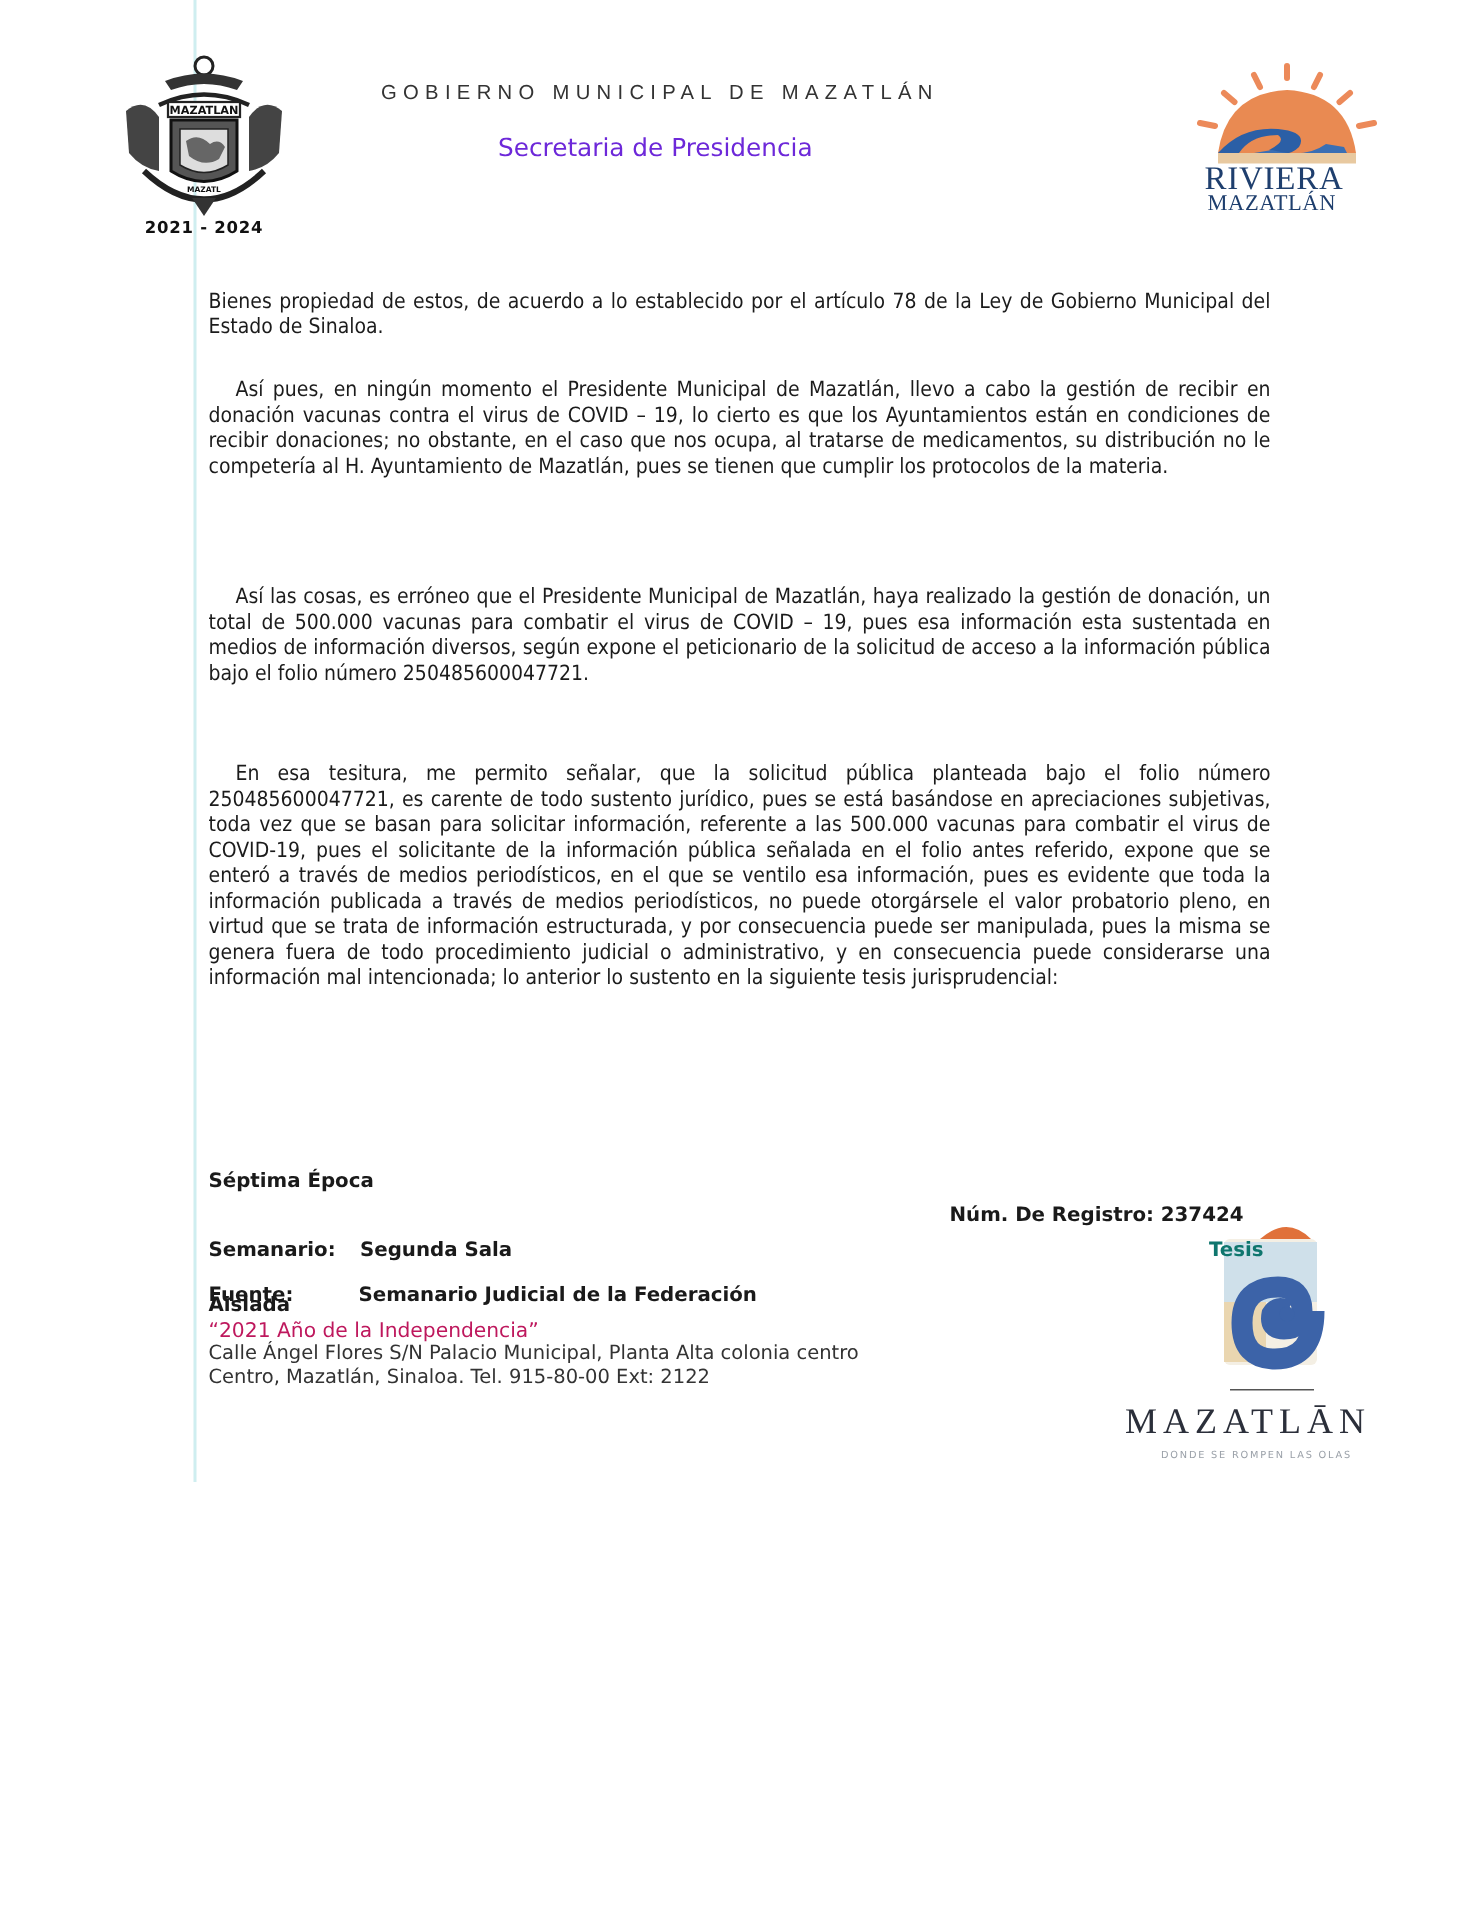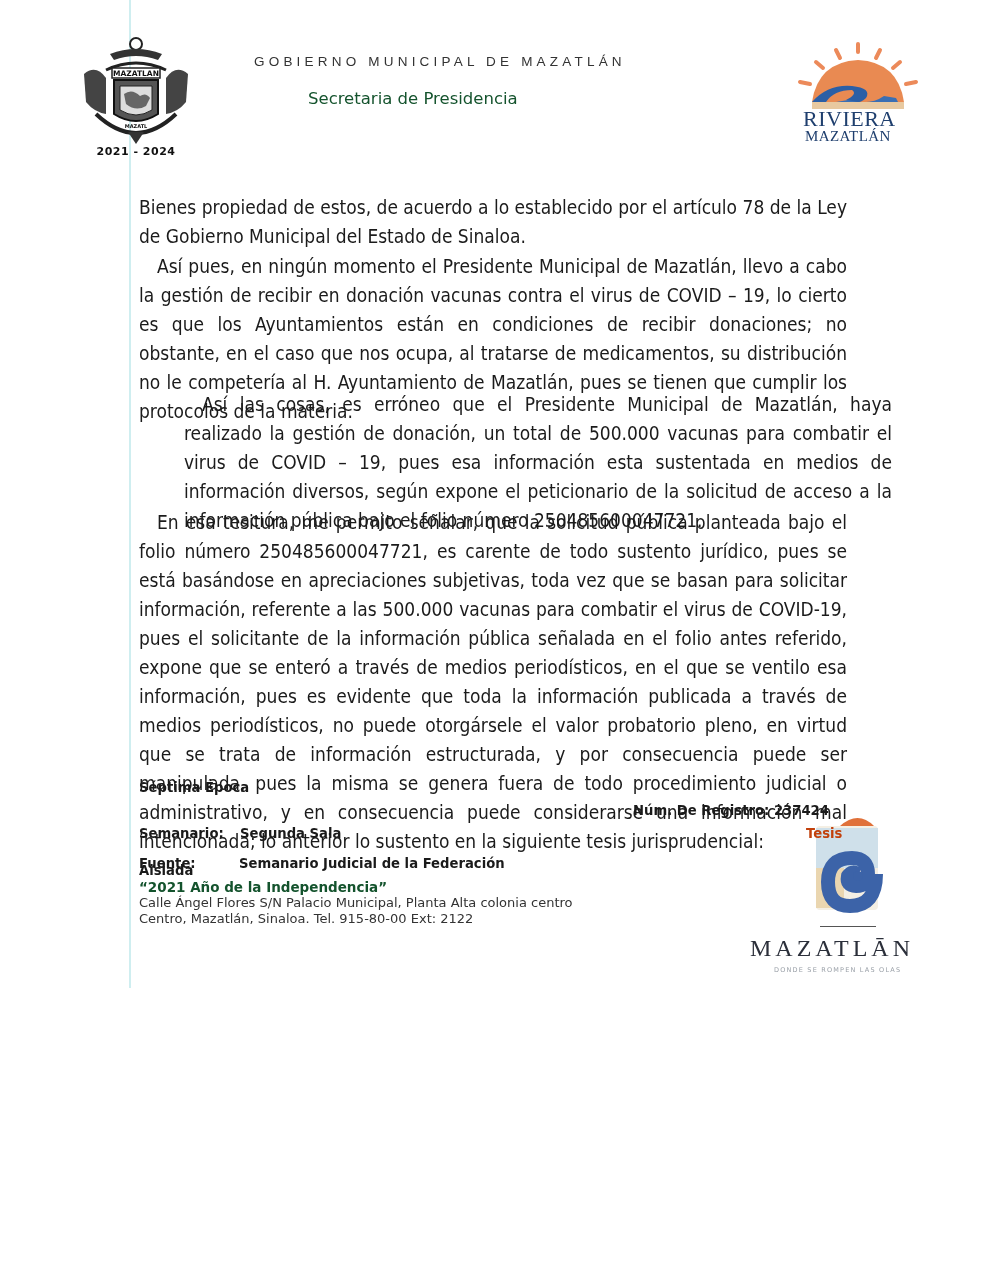--- a/index.html
+++ b/index.html
@@ -1,35 +1,35 @@
 <!DOCTYPE html>
 <html><head>
 <meta charset="utf-8">
 <style>
   html, body { margin:0; padding:0; background:#ffffff; }
   body { width:989px; height:1280px; position:relative; overflow:hidden; font-family:"DejaVu Sans", sans-serif; color:#1a1a1a; }
   .vline { position:absolute; left:129px; top:0; width:2px; height:988px; background:#cfeef0; }
   .crest { position:absolute; left:76px; top:34px; width:120px; height:118px; }
   .crest-year { position:absolute; left:86px; top:145px; width:100px; text-align:center; font-weight:bold; font-size:11px; color:#111; letter-spacing:0.5px; }
   .gov-title { position:absolute; left:254px; top:54px; font-family:"Liberation Sans", sans-serif; font-size:13.5px; letter-spacing:4.2px; color:#333; white-space:nowrap; }
-  .sec-title { position:absolute; left:308px; top:89px; font-family:"DejaVu Sans", sans-serif; font-size:16.5px; color:#14532d; white-space:nowrap; }
+  .sec-title { position:absolute; left:332px; top:89px; font-family:"DejaVu Sans", sans-serif; font-size:16.5px; color:#6d28d9; white-space:nowrap; }
   .riviera { position:absolute; left:788px; top:40px; width:140px; height:110px; }
   .riviera-t1 { position:absolute; left:803px; top:106px; font-family:"Liberation Serif", serif; font-size:22px; color:#1f3f6e; letter-spacing:0.5px; }
   .riviera-t2 { position:absolute; left:805px; top:128px; font-family:"Liberation Serif", serif; font-size:15px; color:#1f3f6e; letter-spacing:0.4px; }
-  .body-text { position:absolute; left:139px; width:708px; font-family:"DejaVu Sans Condensed", "DejaVu Sans", sans-serif; font-stretch:condensed; font-size:19px; line-height:29px; text-align:justify; color:#1b1b1b; }
+  .body-text { position:absolute; left:139px; width:708px; font-family:"DejaVu Sans Condensed", "DejaVu Sans", sans-serif; font-stretch:condensed; font-size:14px; line-height:17px; text-align:justify; color:#1b1b1b; }
   .body-text p { margin:0; text-indent:0; }
   .body-text p.ind { text-indent:18px; }
   .bold-line { position:absolute; font-weight:bold; font-size:13.2px; color:#1a1a1a; white-space:nowrap; font-family:"DejaVu Sans", sans-serif; }
-  .footer-q { position:absolute; left:139px; top:879px; font-weight:bold; font-size:13.5px; font-family:"DejaVu Sans", sans-serif; color:#14532d; white-space:nowrap; }
+  .footer-q { position:absolute; left:139px; top:879px; font-weight:normal; font-size:13.5px; font-family:"DejaVu Sans", sans-serif; color:#be185d; white-space:nowrap; }
   .footer-addr { position:absolute; left:139px; top:895px; font-size:13px; line-height:16px; font-family:"DejaVu Sans", sans-serif; color:#333; white-space:nowrap; }
   .maz-logo { position:absolute; left:806px; top:814px; width:80px; height:100px; }
   .maz-line { position:absolute; left:820px; top:926px; width:56px; height:1px; background:#555; }
   .maz-word { position:absolute; left:750px; top:935px; font-family:"Liberation Serif", serif; font-size:24px; letter-spacing:4px; color:#2b2f3a; white-space:nowrap; }
   .maz-tag { position:absolute; left:774px; top:966px; font-size:6.5px; letter-spacing:1.2px; color:#9aa0a8; white-space:nowrap; font-family:"DejaVu Sans", sans-serif; }
-  .tesis { position:absolute; left:806px; top:826px; font-weight:bold; font-size:13.2px; font-family:"DejaVu Sans", sans-serif; color:#c2410c; }
+  .tesis { position:absolute; left:806px; top:826px; font-weight:bold; font-size:13.2px; font-family:"DejaVu Sans", sans-serif; color:#0f766e; }
 </style>
 </head>
 <body>
 
 <div class="vline"></div>
 
 <svg class="crest" viewBox="0 0 120 118">
   <circle cx="60" cy="10" r="6" fill="none" stroke="#222" stroke-width="2"></circle>
   <path d="M34 20 Q60 10 86 20 L82 26 Q60 18 38 26 Z" fill="#333"></path>
   <path d="M8 40 Q20 30 30 44 L30 80 Q18 78 10 68 Z" fill="#444"></path>
@@ -66,21 +66,21 @@
 </svg>
 <div class="riviera-t1">RIVIERA</div>
 <div class="riviera-t2">MAZATLÁN</div>
 
 <div class="body-text" style="top:193px;">
   <p>Bienes propiedad de estos, de acuerdo a lo establecido por el artículo 78 de la Ley de Gobierno Municipal del Estado de Sinaloa.</p>
 </div>
 <div class="body-text" style="top:252px;">
   <p class="ind">Así pues, en ningún momento el Presidente Municipal de Mazatlán, llevo a cabo la gestión de recibir en donación vacunas contra el virus de COVID – 19, lo cierto es que los Ayuntamientos están en condiciones de recibir donaciones; no obstante, en el caso que nos ocupa, al tratarse de medicamentos, su distribución no le competería al H. Ayuntamiento de Mazatlán, pues se tienen que cumplir los protocolos de la materia.</p>
 </div>
-<div class="body-text" style="top:390px;margin-left:45px;">
+<div class="body-text" style="top:390px;">
   <p class="ind">Así las cosas, es erróneo que el Presidente Municipal de Mazatlán, haya realizado la gestión de donación, un total de 500.000 vacunas para combatir el virus de COVID – 19, pues esa información esta sustentada en medios de información diversos, según expone el peticionario de la solicitud de acceso a la información pública bajo el folio número 250485600047721.</p>
 </div>
 <div class="body-text" style="top:508px;">
   <p class="ind">En esa tesitura, me permito señalar, que la solicitud pública planteada bajo el folio número 250485600047721, es carente de todo sustento jurídico, pues se está basándose en apreciaciones subjetivas, toda vez que se basan para solicitar información, referente a las 500.000 vacunas para combatir el virus de COVID-19, pues el solicitante de la información pública señalada en el folio antes referido, expone que se enteró a través de medios periodísticos, en el que se ventilo esa información, pues es evidente que toda la información publicada a través de medios periodísticos, no puede otorgársele el valor probatorio pleno, en virtud que se trata de información estructurada, y por consecuencia puede ser manipulada, pues la misma se genera fuera de todo procedimiento judicial o administrativo, y en consecuencia puede considerarse una información mal intencionada; lo anterior lo sustento en la siguiente tesis jurisprudencial:</p>
 </div>
 
 <div class="bold-line" style="left:139px; top:780px;">Séptima Época</div>
 <div class="bold-line" style="left:633px; top:803px;">Núm. De Registro: 237424</div>
 
 <div class="bold-line" style="left:139px; top:826px;">Semanario:</div>

